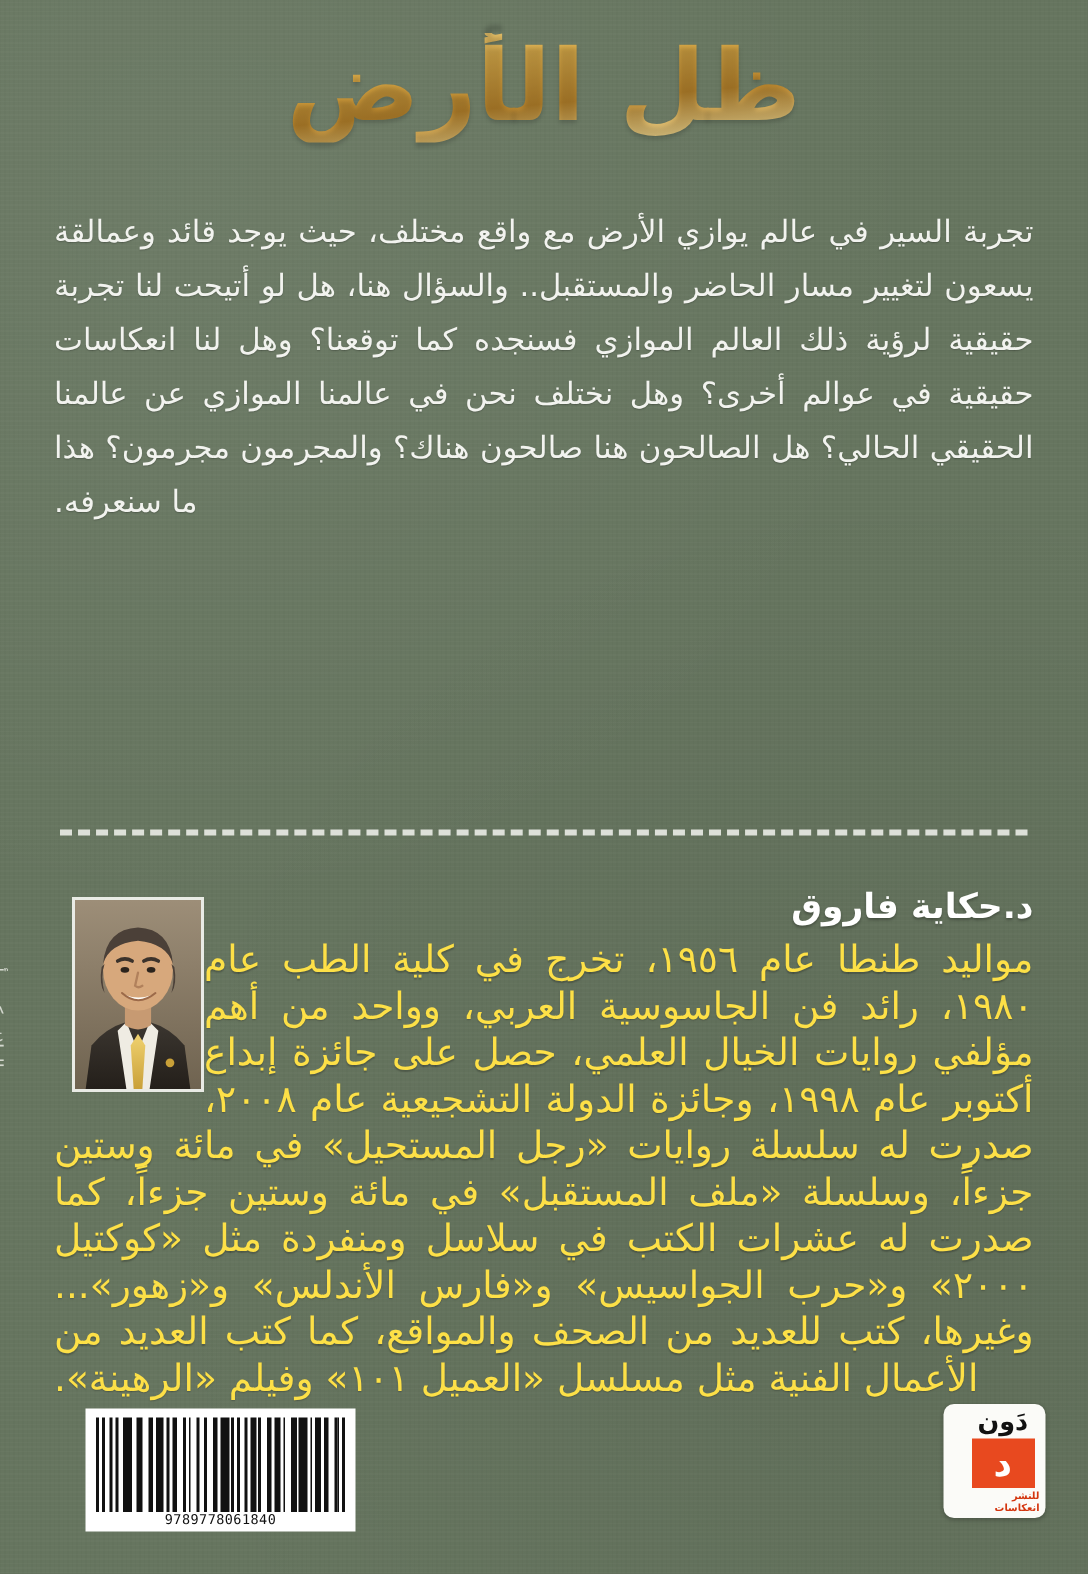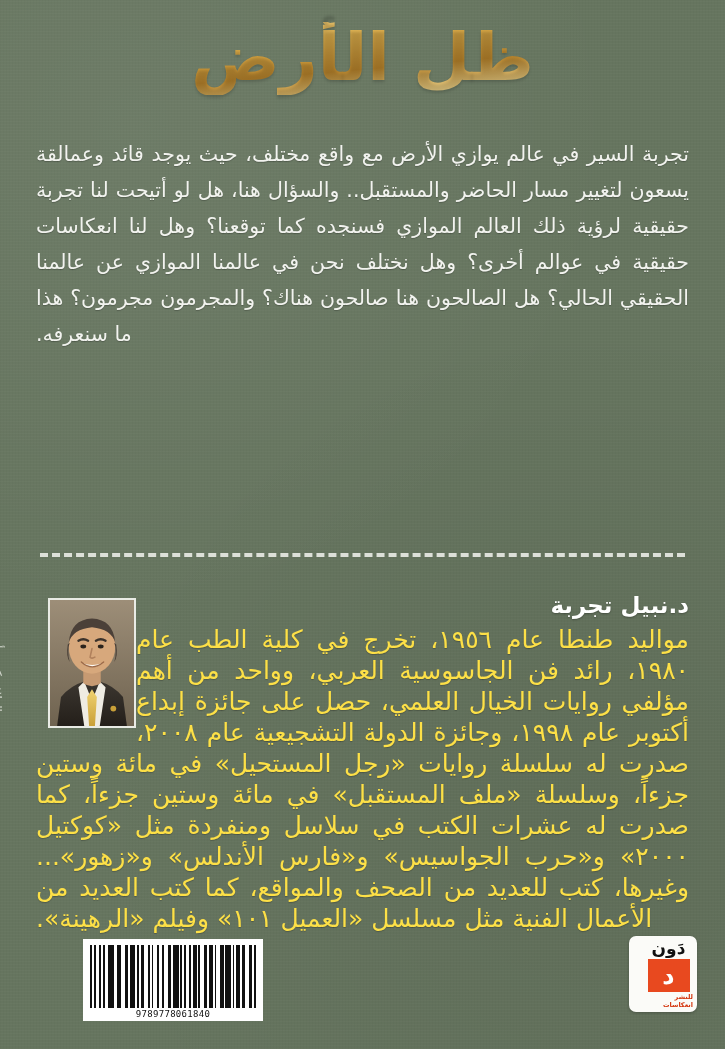--- a/index.html
+++ b/index.html
@@ -120,21 +120,21 @@
     opacity:.9;
   }
 
   
   #barcode-box {
     position:absolute;
     left:57px; top:939px;
     width:180px; height:82px;
     background:#ffffff;
     padding:6px 7px 2px 7px;
-    display:flex; flex-direction:column;margin-left:26px;
+    display:flex; flex-direction:column;
   }
   #barcode-bars { flex:1; display:flex; align-items:stretch; gap:0; }
   #barcode-bars i { display:block; background:#111; }
   #barcode-number {
     text-align:center;
     font-family:"DejaVu Sans Mono", monospace;
     font-size:9px;
     color:#111;
     letter-spacing:.3px;
     direction:ltr;
@@ -232,21 +232,21 @@
 
       <path d="M44 50 L42 59 Q44 61 47 59" stroke="#b1815c" stroke-width="1.6" fill="none" stroke-linecap="round"></path>
 
       <path d="M34 65 Q44 73 55 65 Q44 69 34 65 Z" fill="#fdfbf6"></path>
       <path d="M33 64 Q44 74 56 64" stroke="#9c6a49" stroke-width="1.4" fill="none" stroke-linecap="round"></path>
 
       <circle cx="66" cy="112" r="3" fill="#c9a038"></circle>
     </svg>
   </div>
 
-  <div id="author-name">د.نبيل تجربة</div>
+  <div id="author-name">د.حكاية فاروق</div>
 
   <div id="author-bio">مواليد طنطا عام ١٩٥٦، تخرج في كلية الطب عام ١٩٨٠، رائد فن الجاسوسية العربي، وواحد من أهم مؤلفي روايات الخيال العلمي، حصل على جائزة إبداع أكتوبر عام ١٩٩٨، وجائزة الدولة التشجيعية عام ٢٠٠٨، صدرت له سلسلة روايات «رجل المستحيل» في مائة وستين جزءاً، وسلسلة «ملف المستقبل» في مائة وستين جزءاً، كما صدرت له عشرات الكتب في سلاسل ومنفردة مثل «كوكتيل ٢٠٠٠» و«حرب الجواسيس» و«فارس الأندلس» و«زهور»... وغيرها، كتب للعديد من الصحف والمواقع، كما كتب العديد من الأعمال الفنية مثل مسلسل «العميل ١٠١» وفيلم «الرهينة».</div>
 </div>
 
 <div id="cover-credit">تصميم الغلاف كريم أدهم</div>
 
 <div id="barcode-box">
   <div id="barcode-bars">
       <i style="flex: 1 0 0px; background: rgb(17, 17, 17);"></i>
       <i style="flex: 1 0 0px; background: transparent;"></i>

